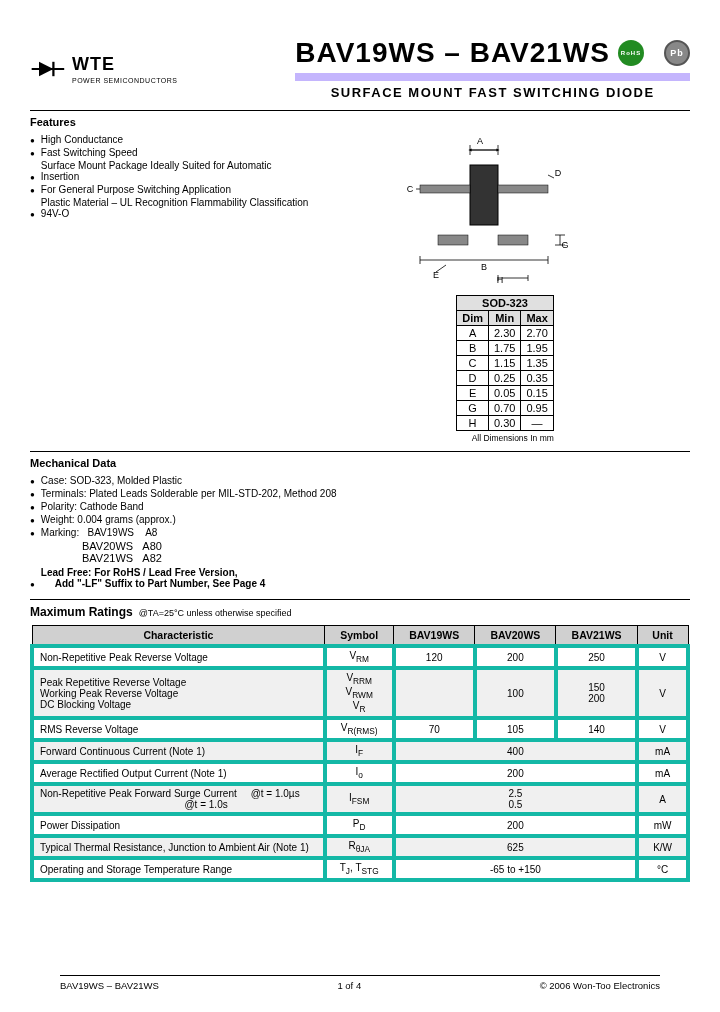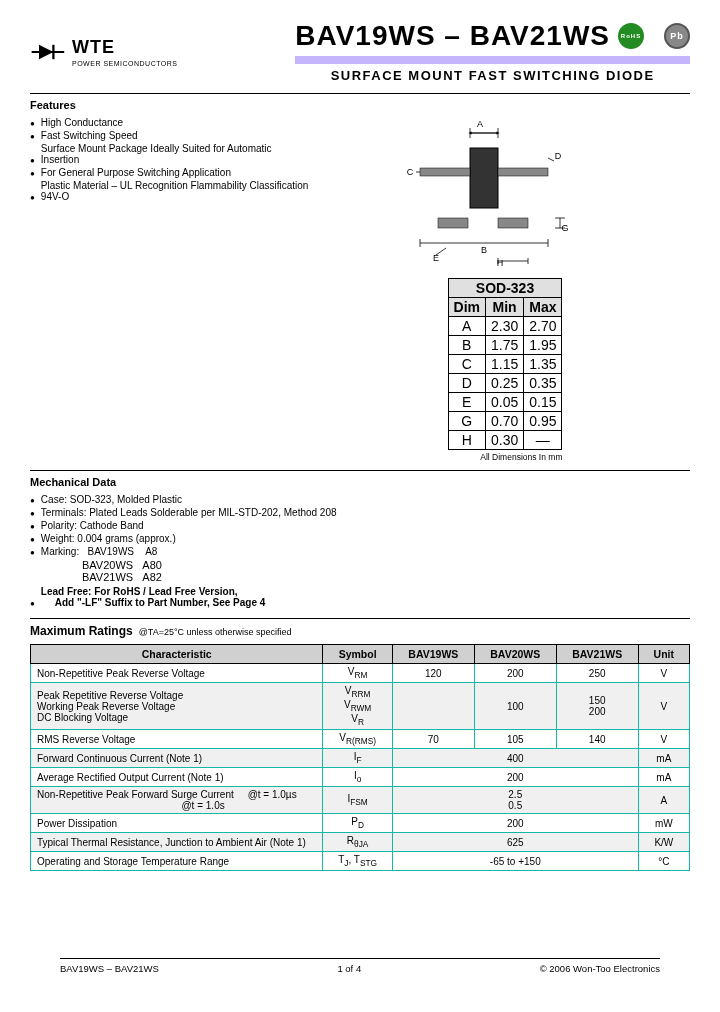--- a/index.html
+++ b/index.html
@@ -132,21 +132,21 @@
     .diagram-table-col {
       flex: 1;
       display: flex;
       flex-direction: column;
       align-items: center;
       gap: 6px;
     }
     
     .dim-table {
       border-collapse: collapse;
-      font-size: 14px;
+      font-size: 11px;
       margin-top: 4px;
     }
     .dim-table th, .dim-table td {
       border: 1px solid #000;
       padding: 1px 5px;
       text-align: center;
     }
     .dim-table thead th {
       background: #e0e0e0;
       font-weight: bold;
@@ -180,21 +180,21 @@
       font-size: 10px;
     }
     .ratings-table th {
       background: #d0d0d0;
       border: 1px solid #000;
       padding: 3px 14px;
       text-align: center;
       font-size: 10.5px;
     }
     .ratings-table td {
-      border: 1px solid #14b8a6;
+      border: 4px solid #14b8a6;
       padding: 2px 6px;
     }
     .ratings-table td.center {
       text-align: center;
     }
     .ratings-table tr.shaded td {
       background: #f0f0f0;
     }
     .footer {
       position: absolute;
@@ -203,20 +203,21 @@
       right: 30px;
       display: flex;
       justify-content: space-between;
       font-size: 9.5px;
       border-top: 1px solid #000;
       padding-top: 4px;
     }
     .page-wrapper {
       position: relative;
       min-height: 972px;
+      margin-top: 17px;
     }
   </style>
 </head>
 <body>
 
 <div class="page-wrapper">
 
   <div class="header">
     <div class="logo">
       <div class="logo-arrow">

